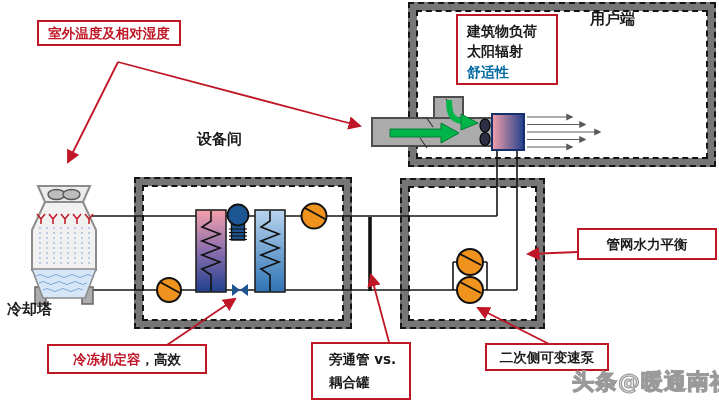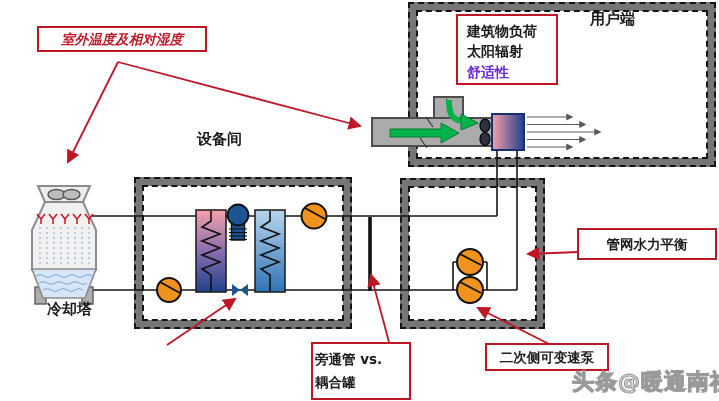--- a/index.html
+++ b/index.html
@@ -12,28 +12,28 @@
   .zone::before{content:"";position:absolute;inset:-9px;border:2px dashed #151515;pointer-events:none;}
   .zone::after{content:"";position:absolute;inset:-1px;border:2px dashed #151515;pointer-events:none;}
   svg.layer{position:absolute;left:0;top:0;z-index:2;}
   
   .callout{
     position:absolute;box-sizing:border-box;background:#fff;border:2px solid #bf1626;
     display:flex;align-items:center;justify-content:center;z-index:3;
     font-size:13.5px;font-weight:600;line-height:1.35;white-space:nowrap;
   }
   .callout .red{color:#bf1626;}
-  .callout.multiline{flex-direction:column;align-items:flex-start;justify-content:center;padding:4px 2px;line-height:1.7;}
+  .callout.multiline{flex-direction:column;align-items:flex-start;justify-content:center;padding:4px 16px;line-height:1.7;}
   .plain-label{position:absolute;z-index:3;font-size:15px;font-weight:600;white-space:nowrap;text-align:right;}
   #building-load-box{
     position:absolute;left:456px;top:14px;width:102px;height:71px;box-sizing:border-box;
     background:#fff;border:2px solid #bf1626;z-index:3;padding:5px 0 0 9px;
     font-size:14px;font-weight:600;line-height:1.45;
   }
-  #building-load-box .red{color:#6d28d9;}
+  #building-load-box .red{color:#0369a1;}
   #watermark{
     position:absolute;left:572px;top:367px;z-index:4;font-size:22px;font-weight:bold;
     letter-spacing:1px;color:rgba(190,190,190,0.35);
     -webkit-text-stroke:1.2px #9a9a9a;white-space:nowrap;
   }
 </style>
 </head>
 <body>
 
 <div id="canvas">
@@ -174,36 +174,40 @@
     <g stroke="#bf1626" stroke-width="1.8" fill="none">
       <path d="M118,62 L68,162" marker-end="url(#mr)"></path>
       <path d="M118,62 L360,126" marker-end="url(#mr)"></path>
       <path d="M167,345 L235,299" marker-end="url(#mr)"></path>
       <path d="M389,342 L371,275" marker-end="url(#mr)"></path>
       <path d="M549,344 L478,308" marker-end="url(#mr)"></path>
       <path d="M578,252 L528,254" marker-end="url(#mr)"></path>
     </g>
   </svg>
 
-  <div class="callout" style="left:37px;top:26px;width:170px;height:26px;font-style:italic;">
+  <div class="callout" style="left:37px;top:20px;width:144px;height:26px;">
     <span class="red">室外温度及相对湿度</span>
   </div>
 
   <div id="building-load-box">
     <div>建筑物负荷</div>
     <div>太阳辐射</div>
     <div class="red">舒适性</div>
   </div>
 
   <div class="plain-label" style="left:590px;top:10px;">用户端</div>
 
   <div class="plain-label" style="left:197px;top:130px;">设备间</div>
 
-  <div class="plain-label" style="left:7px;top:300px;margin-left:40px;">冷却塔</div>
-
+  <div class="plain-label" style="left:7px;top:300px;">冷却塔</div>
+
+  <div class="callout" style="left:47px;top:344px;width:160px;height:30px;">
+    <span class="red">冷冻机定容</span>
+      <span>，高效</span>
+  </div>
 
   <div class="callout multiline" style="left:311px;top:342px;width:100px;height:58px;">
     <span>旁通管 vs.</span>
     <span>耦合罐</span>
   </div>
 
   <div class="callout" style="left:485px;top:343px;width:124px;height:28px;">
     <span>二次侧可变速泵</span>
   </div>
 

